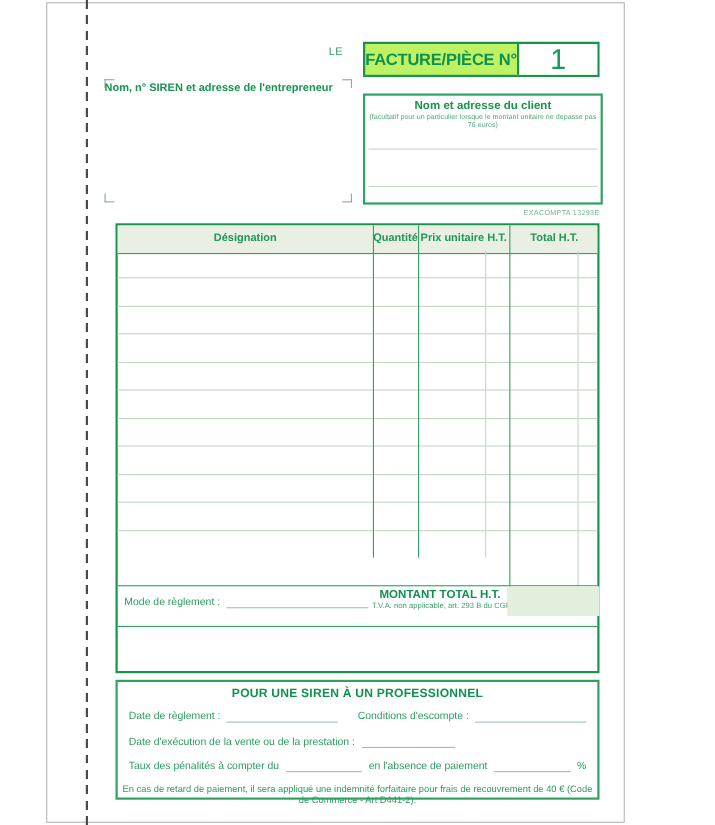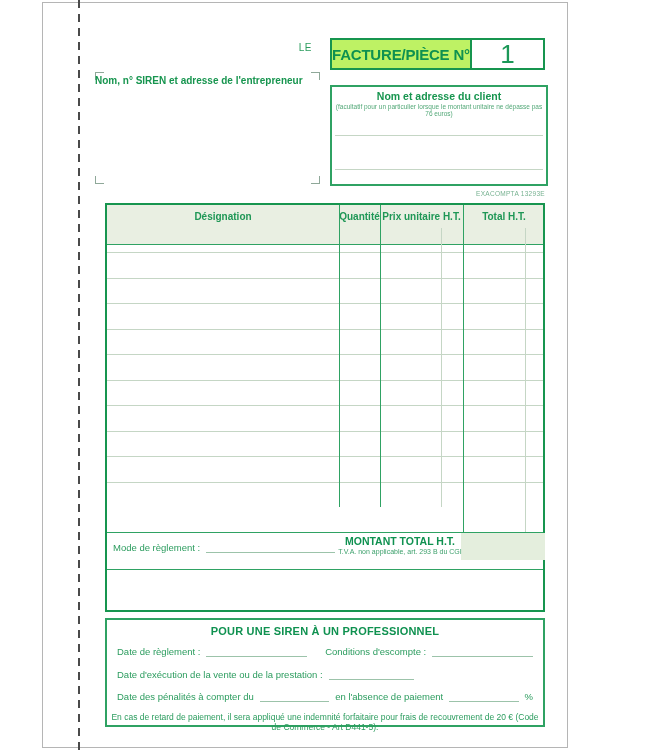--- a/index.html
+++ b/index.html
@@ -36,21 +36,21 @@
   
   .client-box{left:330px;top:85px;width:218px;height:101px;border:2px solid #2fa263;background:#fff;}
   .client-title{margin-top:3px;text-align:center;font-size:10.5px;font-weight:bold;color:#17954f;}
   .client-sub{text-align:center;font-size:6.5px;color:#53a878;margin-top:1px;}
   .client-line{position:absolute;left:3px;right:3px;border-top:1px solid #c5d6c5;}
 
   .brand-ref{left:420px;top:190px;width:125px;text-align:right;font-size:6.5px;color:#77b291;letter-spacing:.3px;}
 
   
   .table{left:105px;top:203px;width:440px;height:409px;border:2px solid #17954f;background:#fff;}
-  .thead{position:absolute;left:0;right:0;top:0;height:40px;background:#e9efe2;border-bottom:1.5px solid #2fa263;}
+  .thead{position:absolute;left:0;right:0;top:0;height:26px;background:#e9efe2;border-bottom:1.5px solid #2fa263;}
   .th{position:absolute;top:0;height:23px;display:flex;align-items:center;justify-content:center;
     font-size:10px;font-weight:600;color:#1f9756;}
   .tbody{position:absolute;left:0;right:0;top:23px;height:279px;display:flex;flex-direction:column;}
   .trow{flex:1;border-bottom:1px solid #c5d6c5;}
   .trow:last-child{border-bottom:none;}
   .vline{position:absolute;width:0;}
   .vline.green{border-left:1.5px solid #2fa263;}
   .vline.light{border-left:1px solid #c5d6c5;}
 
   
@@ -168,27 +168,27 @@
     </div>
 
     <div class="prow" style="top:49px;">
       <span>Date d'exécution de la vente ou de la prestation :</span>
       <span class="gap6"></span>
       <span class="blank" style="max-width:128px;"></span>
       <span style="flex:1.4;"></span>
     </div>
 
     <div class="prow" style="top:71px;">
-      <span>Date des pénalités à compter du</span>
+      <span>Taux des pénalités à compter du</span>
       <span class="gap6"></span>
       <span class="blank"></span>
       <span class="gap6"></span>
       <span>en l'absence de paiement</span>
       <span class="gap6"></span>
       <span class="blank" style="max-width:120px;"></span>
       <span class="gap6"></span>
       <span>%</span>
     </div>
 
-    <div class="pro-note">En cas de retard de paiement, il sera appliqué une indemnité forfaitaire pour frais de recouvrement de 20 € (Code de Commerce - Art D441-5).</div>
+    <div class="pro-note">En cas de retard de paiement, il sera appliqué une indemnité forfaitaire pour frais de recouvrement de 40 € (Code de Commerce - Art D441-2).</div>
   </div>
 
 </div>
 
 </body></html>

